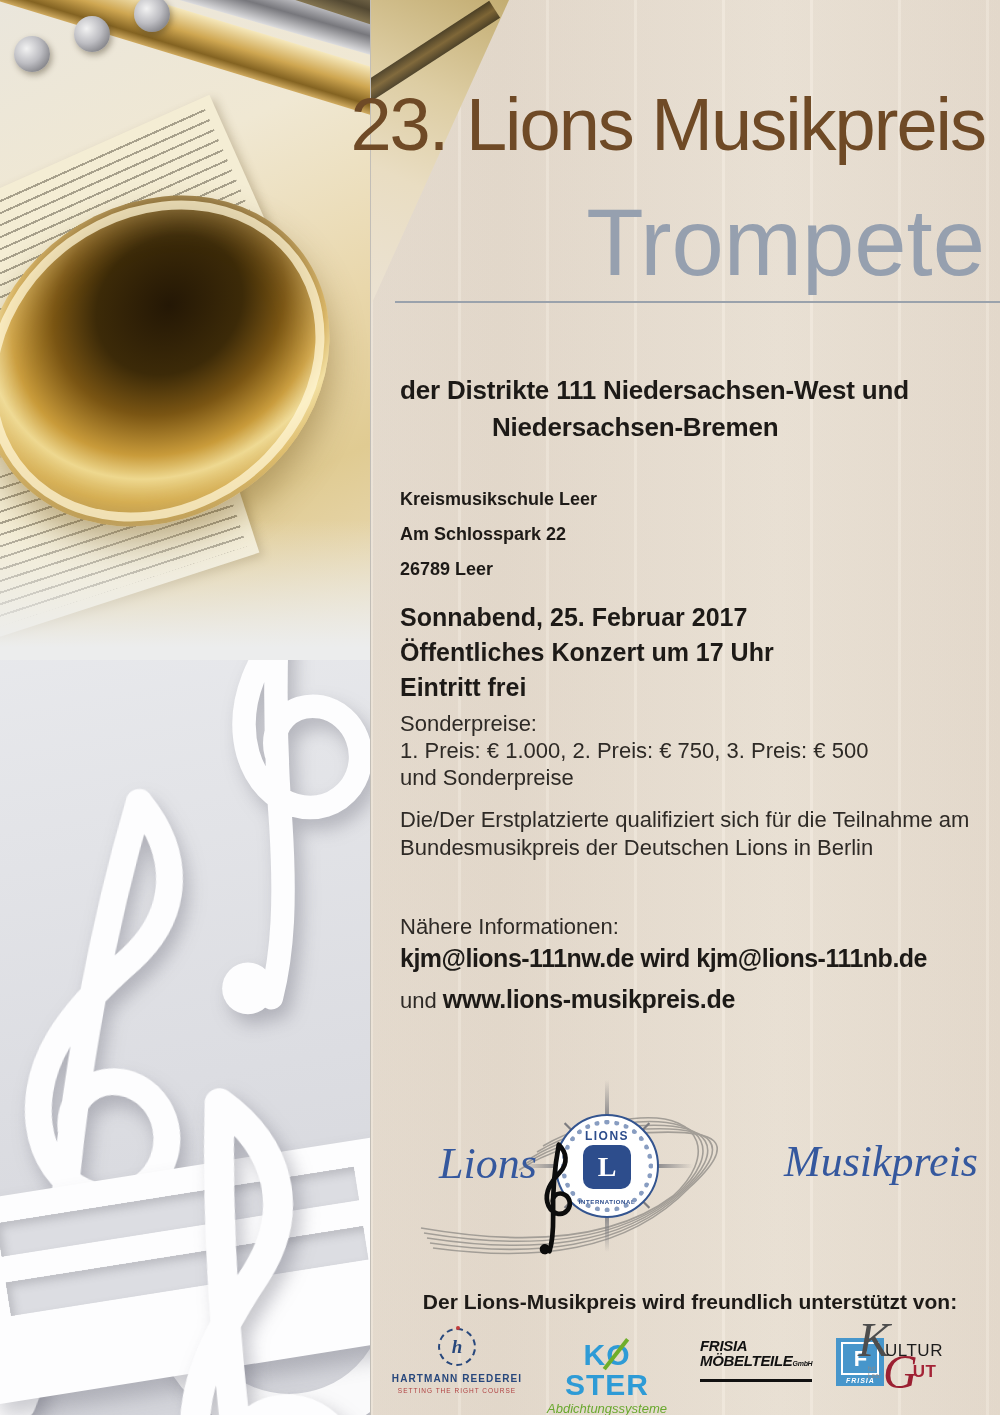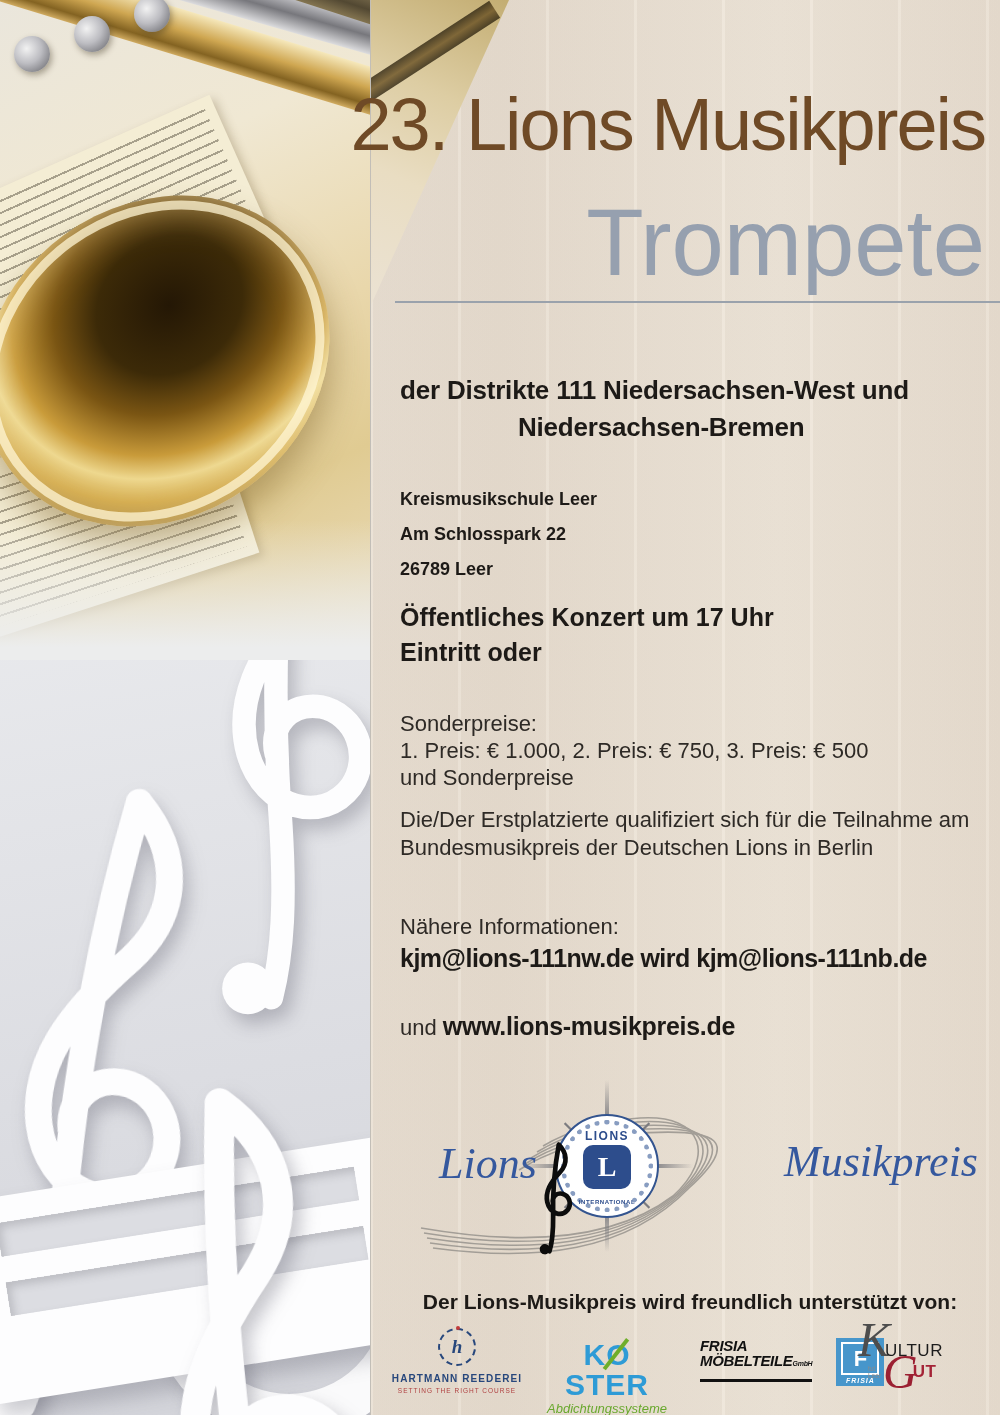--- a/index.html
+++ b/index.html
@@ -72,28 +72,28 @@
   
   .title1 { position:absolute; right:15px; top:88px; font-size:74px; font-weight:300;
     letter-spacing:-2px; color:#6f4a26; line-height:1; white-space:nowrap; }
   .title2 { position:absolute; right:15px; top:196px; font-size:94px; font-weight:300;
     letter-spacing:0; color:#96a0af; line-height:1; white-space:nowrap; }
   .title-rule { position:absolute; left:395px; right:0; top:301px; height:2px; background:#9aa2ac; }
 
   
   .txt { position:absolute; left:400px; color:#1d1a17; white-space:nowrap; }
   .subtitle { top:372px; font-size:26px; font-weight:bold; line-height:37px; letter-spacing:-0.2px; }
-  .subtitle .l2 { margin-left:118px; }
+  .subtitle .l2 { margin-left:92px; }
   .venue { top:482px; font-size:18px; font-weight:bold; line-height:35px; }
   .event { top:600px; font-size:25px; font-weight:bold; line-height:35px; }
   .prizes { top:710px; font-size:22px; font-weight:normal; line-height:27px; color:#2e2a26; }
   .qualification { top:806px; font-size:22px; font-weight:normal; line-height:28px; color:#2e2a26; }
   .info-heading { top:914px; font-size:22px; font-weight:normal; color:#2e2a26; }
   .info-emails { top:944px; font-size:25px; font-weight:bold; letter-spacing:-0.5px; }
-  .info-web { top:985px; font-size:22px; font-weight:normal; color:#2e2a26;margin-top:27px; }
+  .info-web { top:985px; font-size:22px; font-weight:normal; color:#2e2a26; }
   .info-web b { font-size:25px; color:#1d1a17; letter-spacing:-0.3px; }
 
   
   .logo { position:absolute; left:415px; top:1088px; width:565px; height:185px; }
   .logo svg.swirl { position:absolute; inset:0; }
   .logo-word { position:absolute; font-family:"Liberation Serif", serif; font-style:italic;
     font-size:44px; color:#35589e; }
   .logo-word.left { left:24px; top:50px; }
   .logo-word.right { right:2px; top:48px; }
   .emblem { position:absolute; left:140px; top:26px; width:104px; height:104px; }
@@ -215,22 +215,23 @@
     <div class="l2">Niedersachsen-Bremen</div>
   </div>
 
   <div class="txt venue">
     <div>Kreismusikschule Leer</div>
     <div>Am Schlosspark 22</div>
     <div>26789 Leer</div>
   </div>
 
   <div class="txt event">
+    <div>Sonnabend, 25. Februar 2017</div>
     <div>Öffentliches Konzert um 17 Uhr</div>
-    <div>Eintritt oder</div>
+    <div>Eintritt frei</div>
   </div>
 
   <div class="txt prizes">
     <div>Sonderpreise:</div>
     <div>1. Preis: € 1.000, 2. Preis: € 750, 3. Preis: € 500</div>
     <div>und Sonderpreise</div>
   </div>
 
   <div class="txt info-heading">Nähere Informationen:</div>
 

